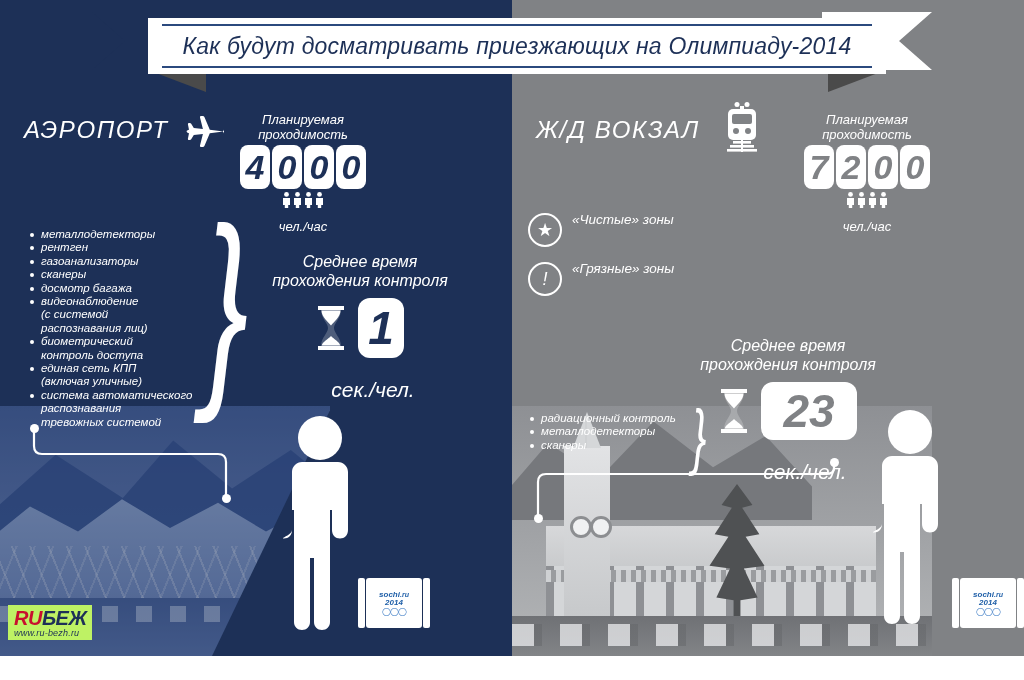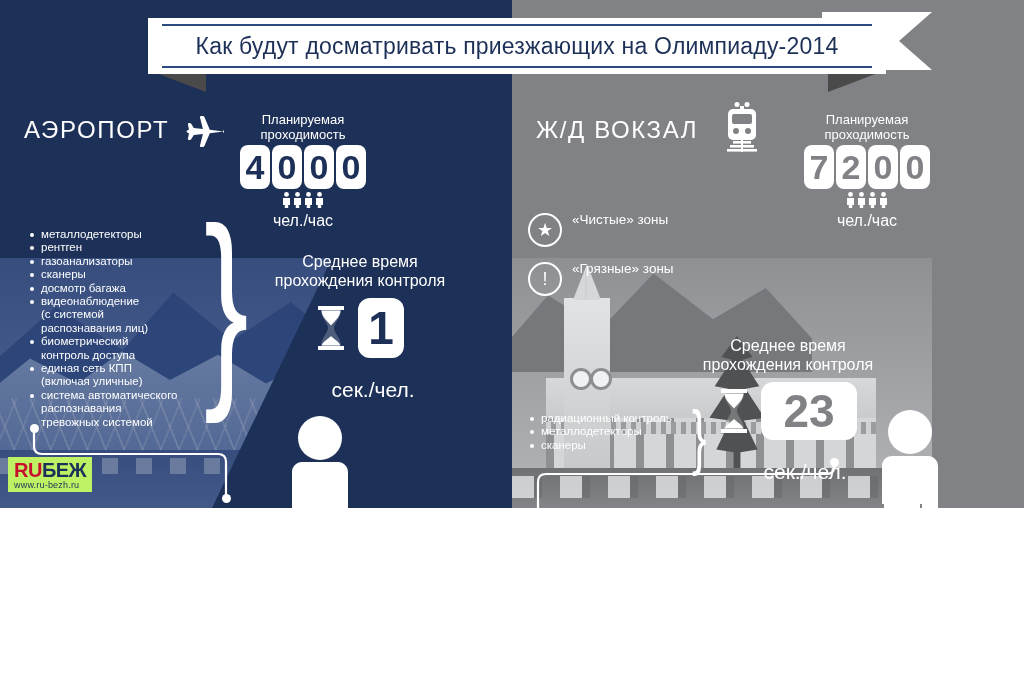--- a/index.html
+++ b/index.html
@@ -1,20 +1,21 @@
 <!DOCTYPE html>
 <html><head>
 <meta charset="utf-8">
 <style>
   html,body{margin:0;padding:0;background:#ffffff;}
   body{font-family:"Liberation Sans","DejaVu Sans",sans-serif;}
 
   #poster{
-    position:relative;width:1024px;height:508px;overflow:hidden;
+    position:relative;width:1024px;height:656px;overflow:hidden;
     background:#808285;
+    font-style:italic;
   }
 
   
   .panel{position:absolute;top:0;height:680px;}
   #panel-left{left:0;width:512px;background:#1d3057;}
   #panel-right{left:512px;width:512px;background:#808285;}
 
   
   .photo{position:absolute;bottom:0;overflow:hidden;}
   #photo-left{left:0;width:330px;height:250px;}
@@ -142,21 +143,21 @@
   .tp-label{font-size:13px;line-height:15px;}
   .tp-digits{display:flex;justify-content:center;gap:2px;margin-top:3px;}
   .digit{
     width:30px;height:44px;background:#ffffff;border-radius:8px;
     display:flex;align-items:center;justify-content:center;
     font-size:34px;line-height:1;font-weight:700;
   }
   #tp-left .digit{color:#1d3057;}
   #tp-right .digit{color:#808285;}
   .tp-people{display:flex;justify-content:center;gap:2px;margin-top:3px;}
-  .tp-units{font-size:16px;margin-top:4px;}
+  .tp-units{font-size:13px;margin-top:11px;}
 
   
   .blist{position:absolute;color:#fff;font-size:11.5px;line-height:13.4px;list-style:none;
          margin:0;padding:0;}
   .blist li{position:relative;padding-left:11px;}
   .blist li:before{
     content:"";position:absolute;left:0;top:5px;width:4px;height:4px;border-radius:50%;
     background:#ffffff;
   }
   .blist li.cont{padding-left:11px;}

